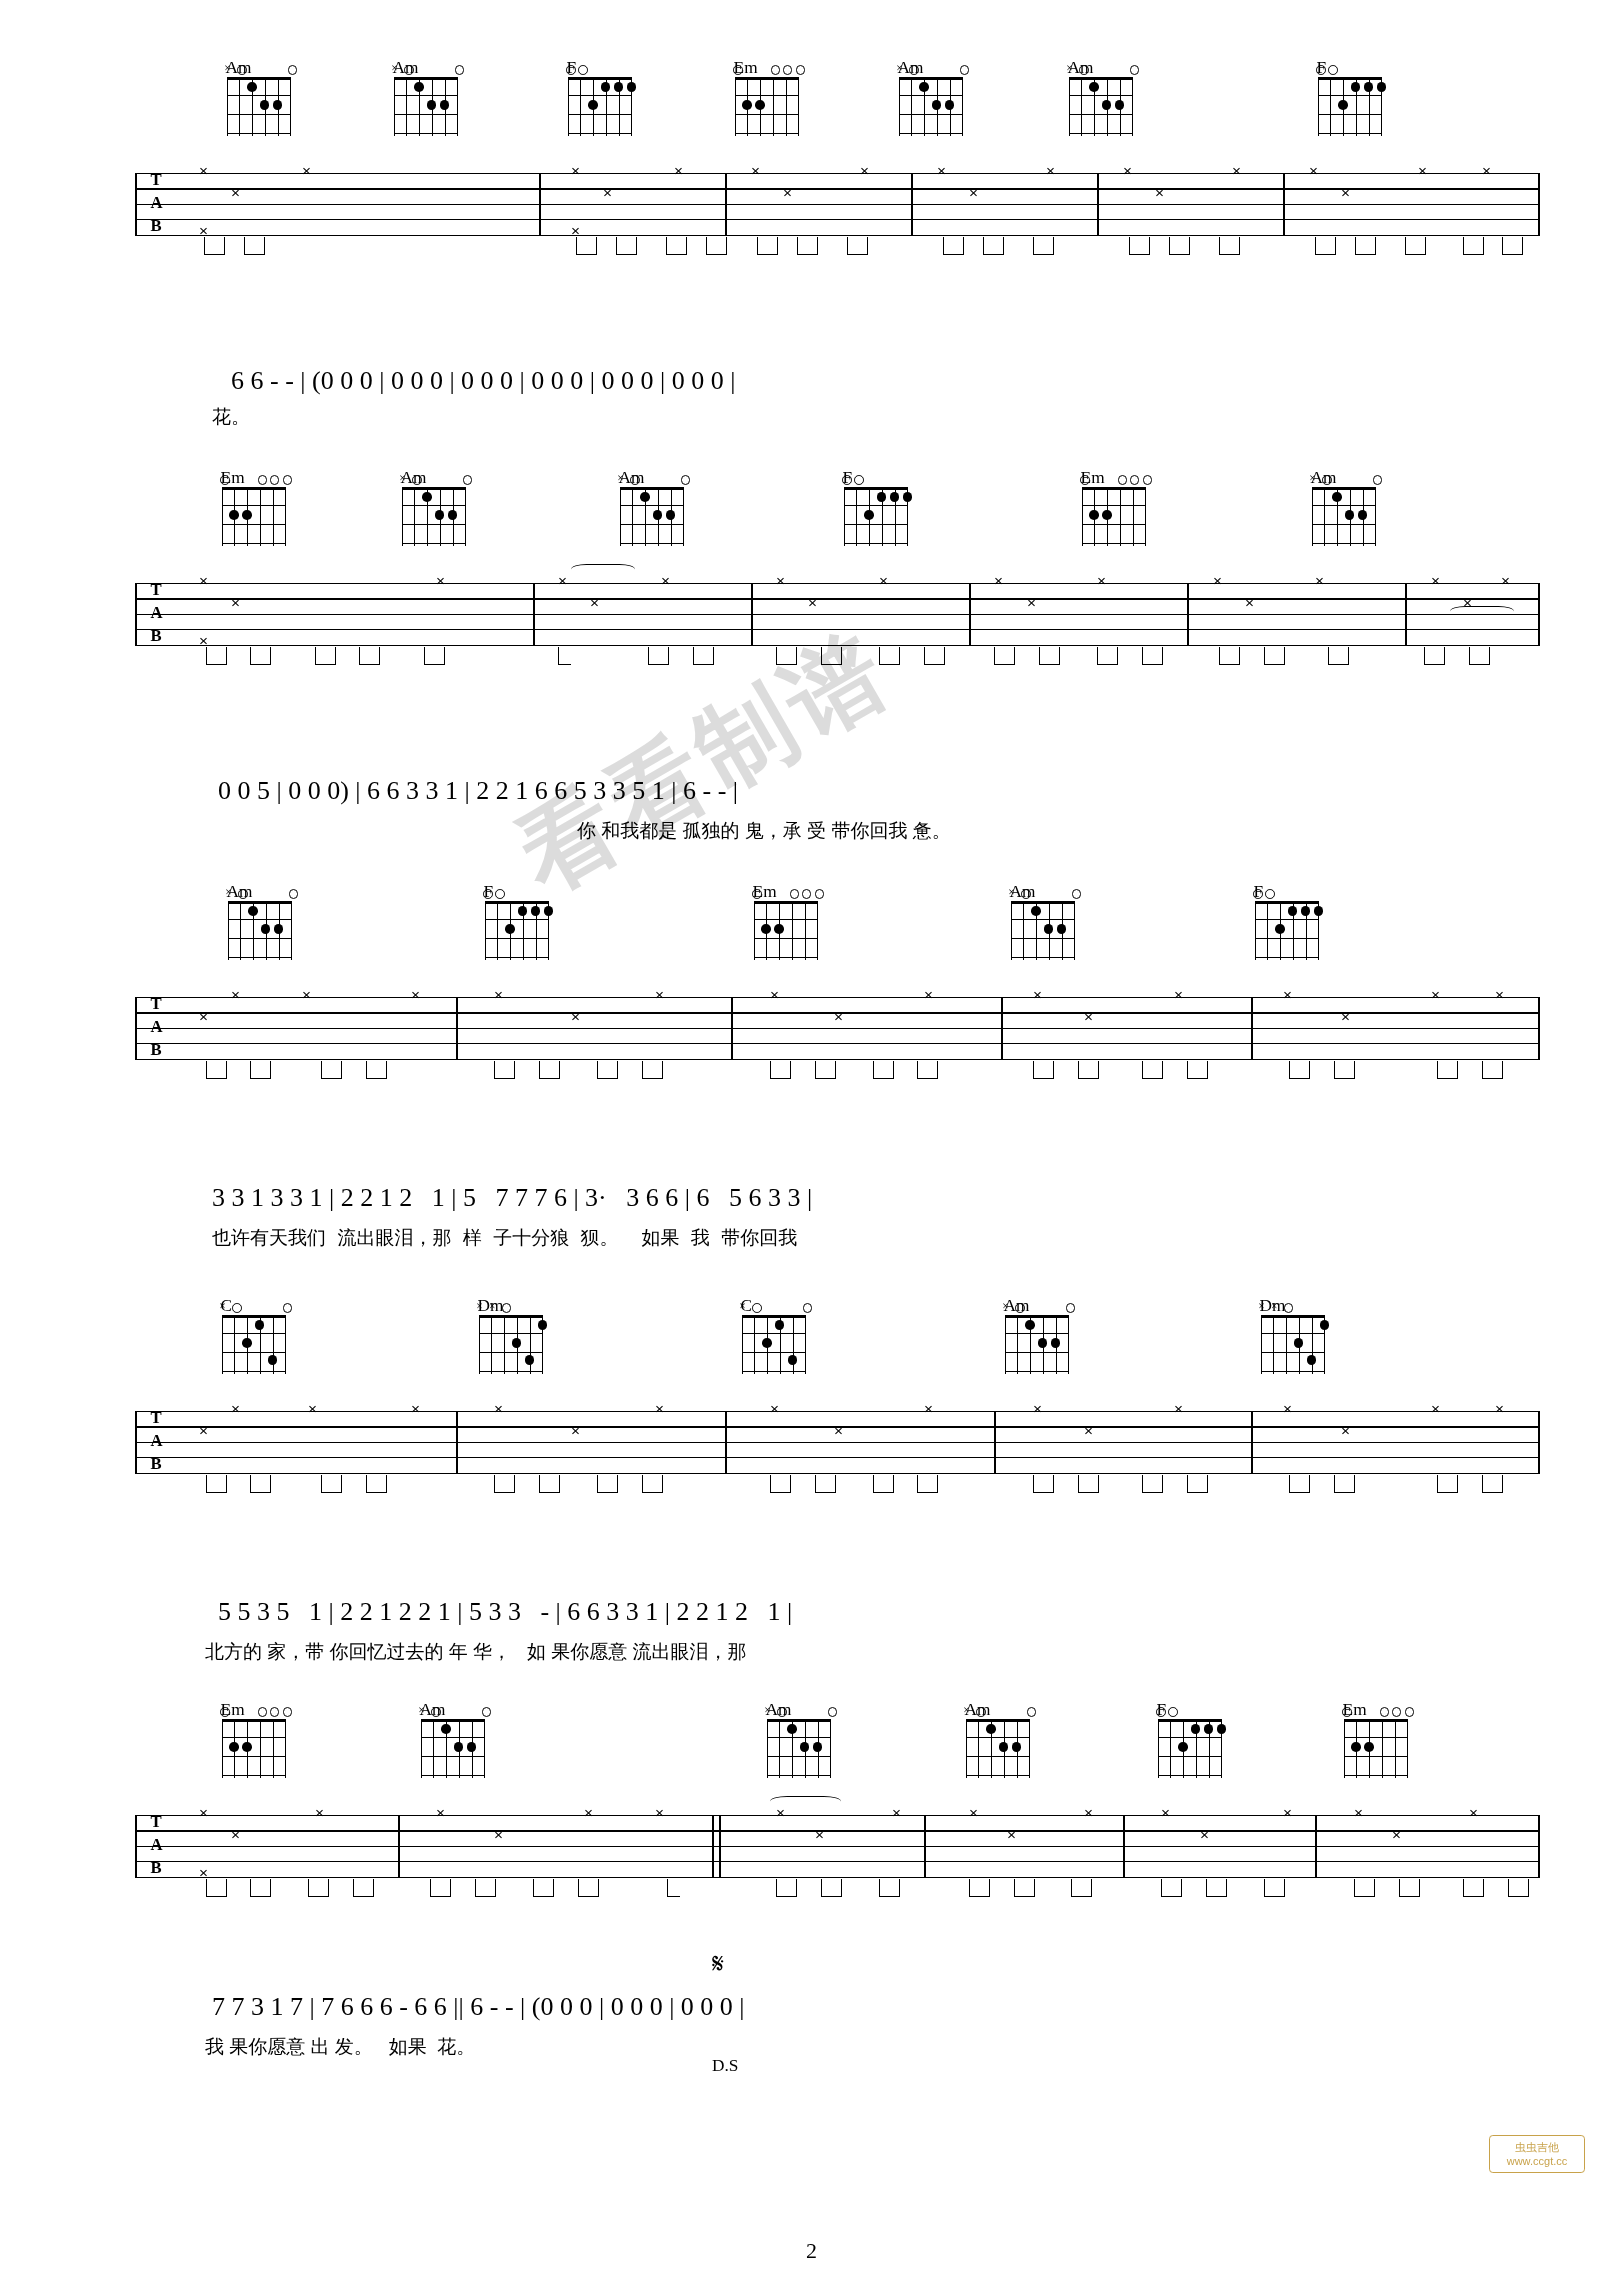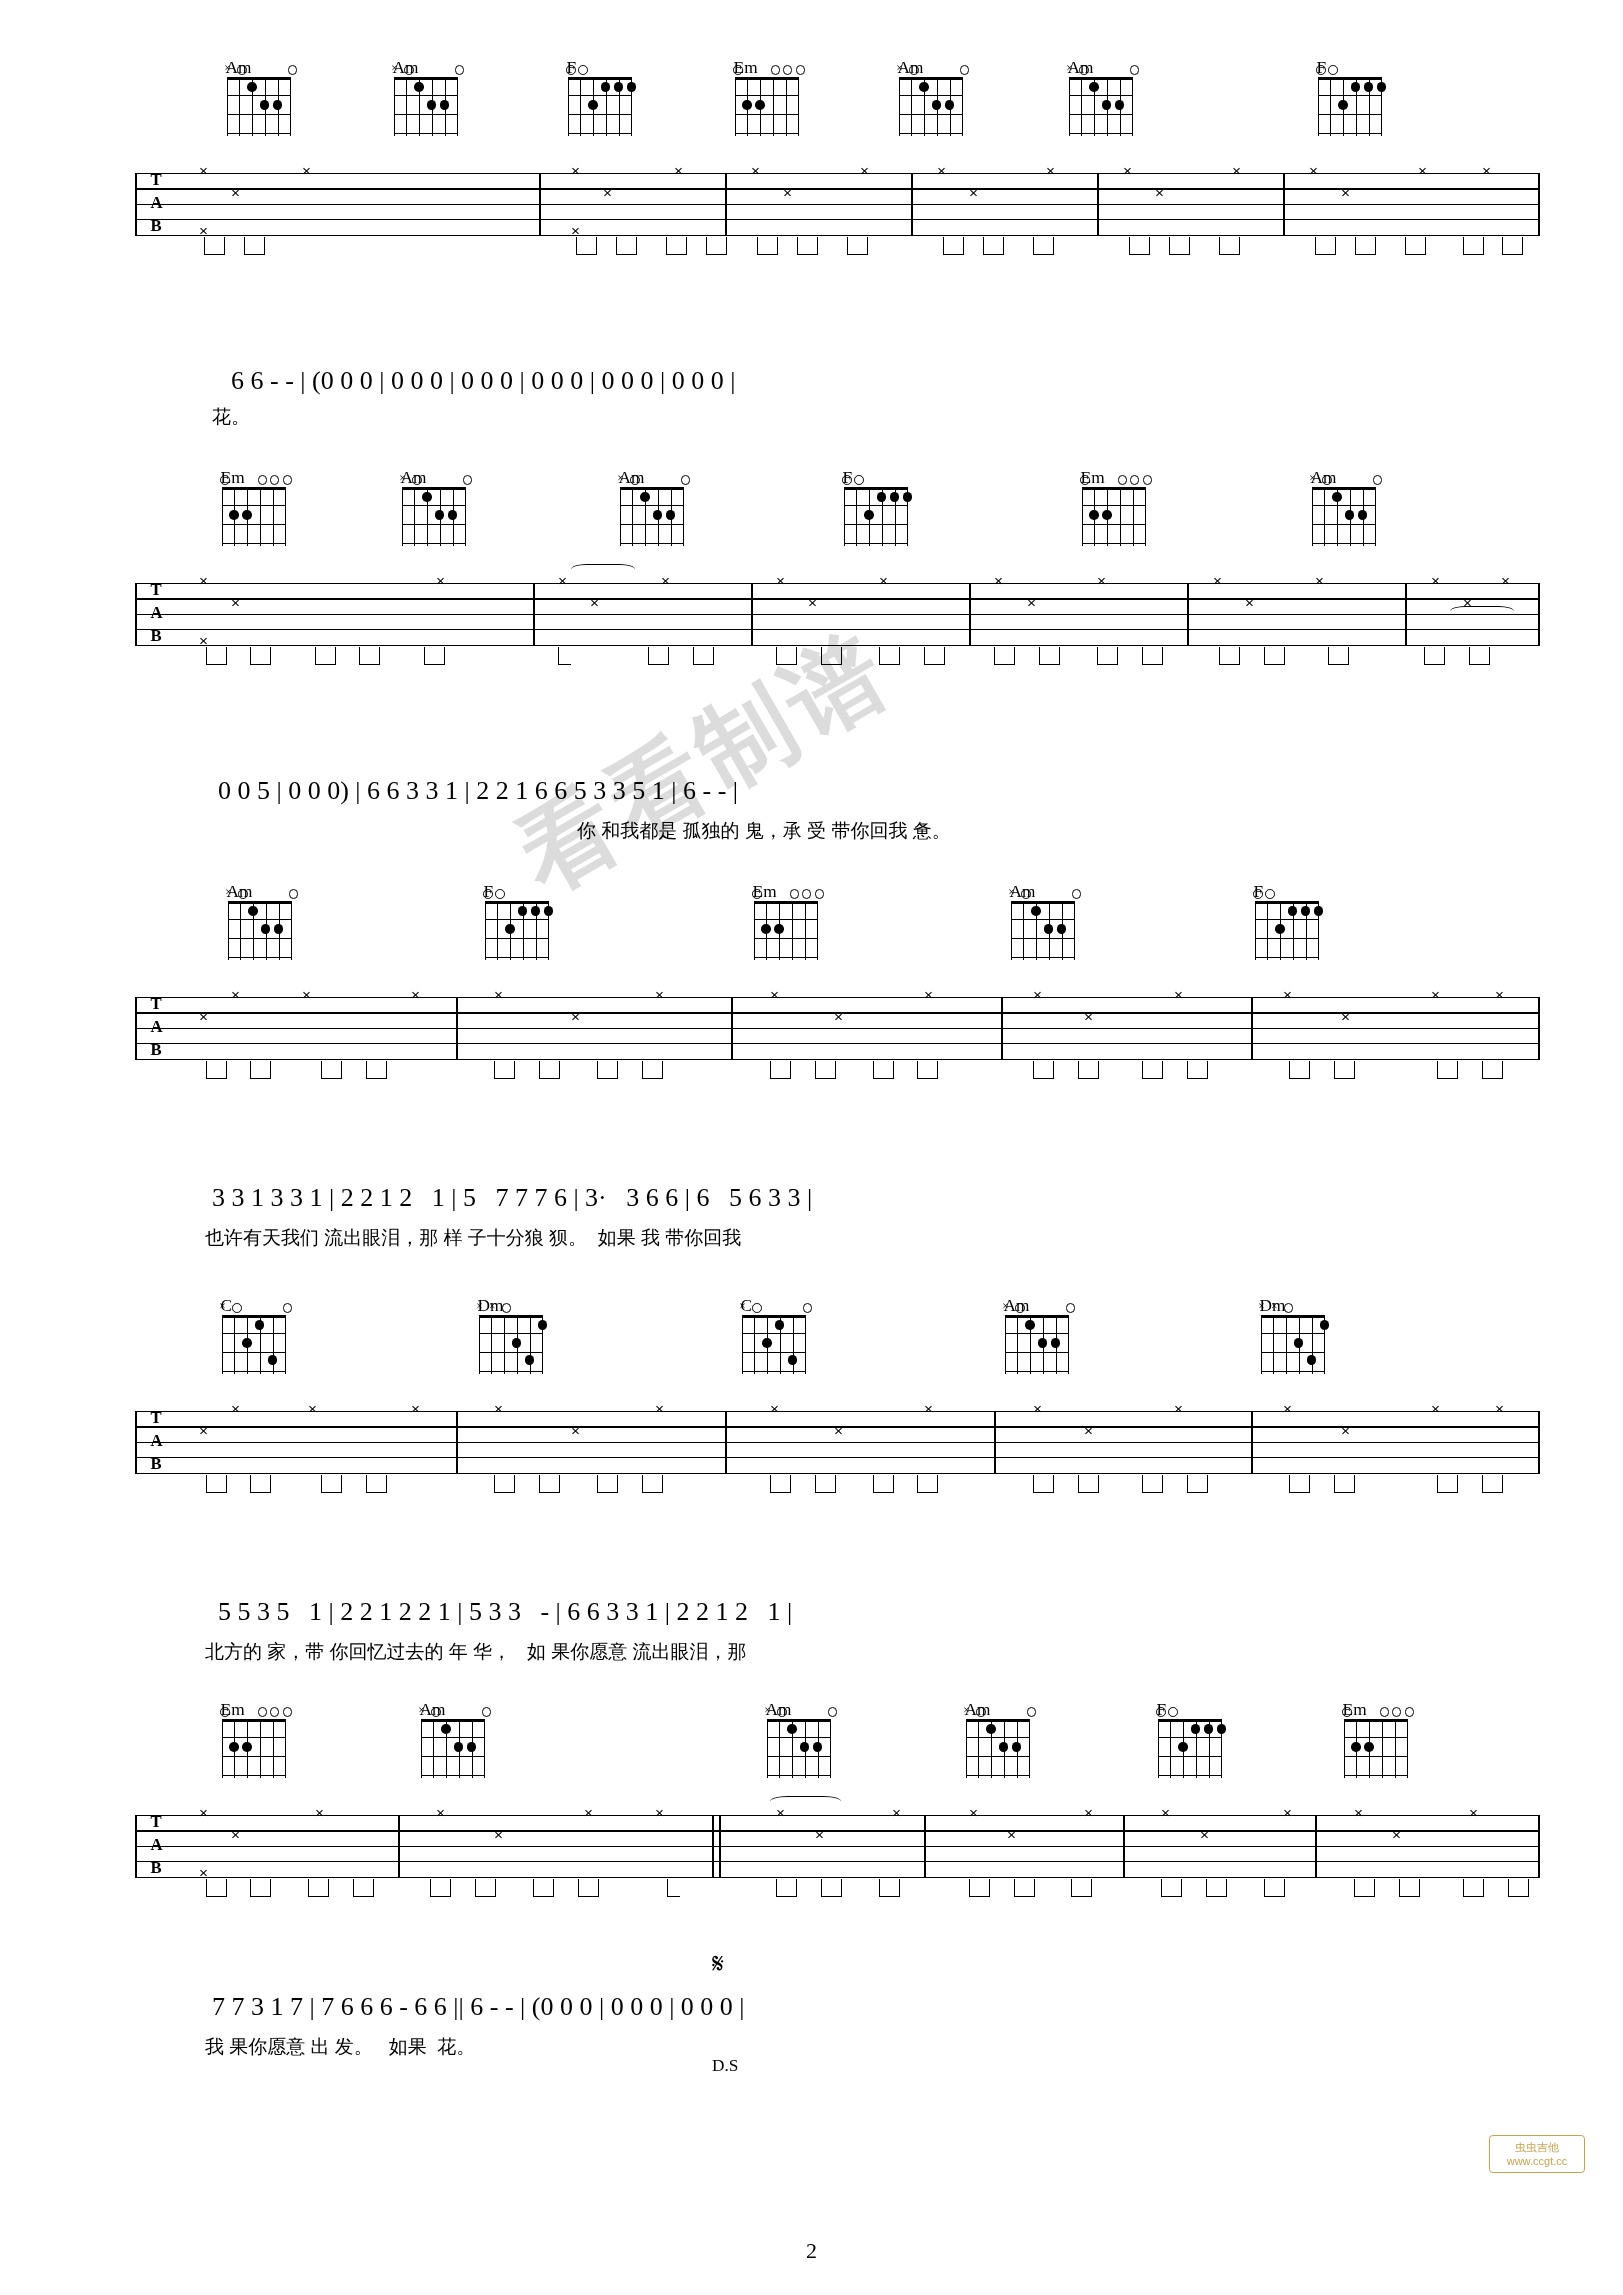--- a/index.html
+++ b/index.html
@@ -609,21 +609,21 @@
         <div class="strum" style="left:943px;top:64px;"></div>
       <div class="strum" style="left:1007px;top:64px;"></div>
         <div class="strum" style="left:1052px;top:64px;"></div>
       <div class="strum" style="left:1154px;top:64px;"></div>
         <div class="strum" style="left:1199px;top:64px;"></div>
       <div class="strum" style="left:1302px;top:64px;"></div>
         <div class="strum" style="left:1347px;top:64px;"></div>
     </div>
 
     <div class="numline" style="left:212px;top:301px;">3 3 1 3 3 1 | 2 2 1 2   1 | 5   7 7 7 6 | 3·   3 6 6 | 6   5 6 3 3 |</div>
-    <div class="lyricline" style="left:205px;top:343px;">也许有天我们 流出眼泪，那 样 子十分狼 狈。  如果 我 带你回我</div>
+    <div class="lyricline" style="left:212px;top:343px;font-family:Liberation Mono, monospace;">也许有天我们 流出眼泪，那 样 子十分狼 狈。  如果 我 带你回我</div>
   </div>
 
   <div class="system" style="top:1296px;">
     <div class="chord" style="left:218px;top:0;">
       <div class="cname">C</div>
       <div class="grid">
         <div class="nut"></div>
         <div class="vline" style="left:0;"></div>
           <div class="vline" style="left:12.2px;"></div>
           <div class="vline" style="left:25px;"></div>

